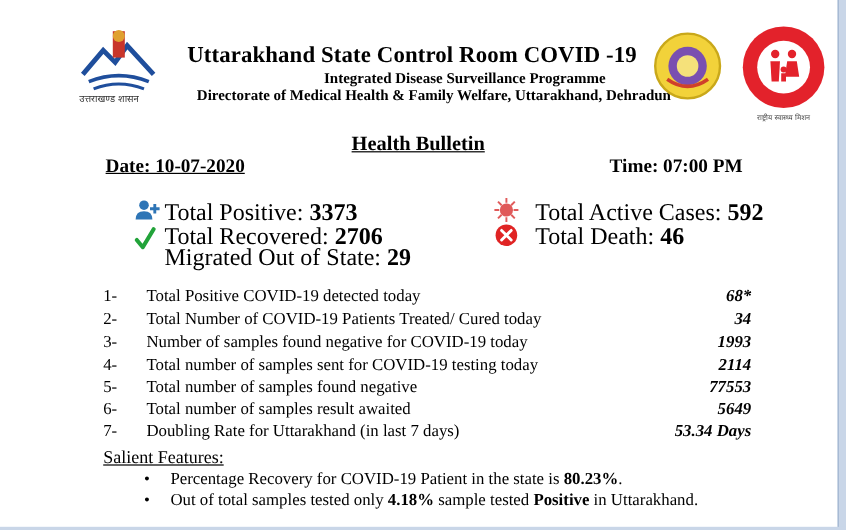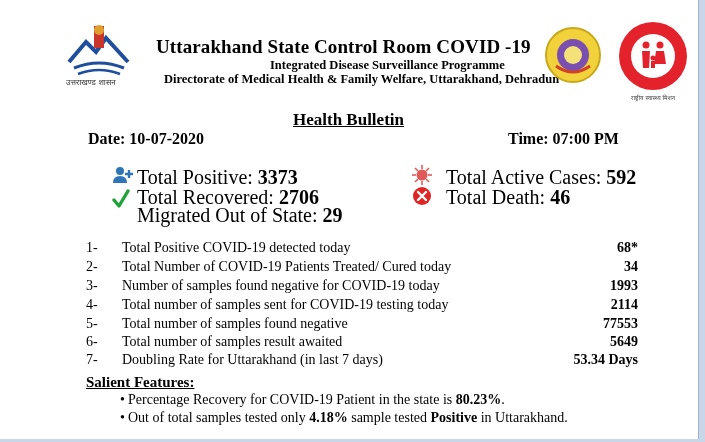--- a/index.html
+++ b/index.html
@@ -17,36 +17,36 @@
   .title { left: 156px; top: 36px; font-size: 19px; font-weight: bold; letter-spacing: 0.1px; }
   .sub1 { left: 270px; top: 58px; font-size: 12.5px; font-weight: bold; }
   .sub2 { left: 150px; top: 72px; font-size: 12.5px; font-weight: bold; margin-left: 14px; }
 
   .logo-left { left: 64px; top: 20px; width: 70px; height: 70px; }
   .logo-left-caption { left: 66px; top: 76px; font-size: 8px; color: #333; font-family: "DejaVu Sans", sans-serif; }
   .logo-mid { left: 544px; top: 26px; width: 58px; height: 58px; }
   .logo-nhm { left: 616px; top: 18px; width: 74px; height: 84px; }
 
   .bulletin { left: 293px; top: 110px; font-size: 17px; font-weight: bold; text-decoration: underline; }
-  .date { left: 88px; top: 130px; font-size: 16px; font-weight: bold; }
+  .date { left: 88px; top: 130px; font-size: 16px; font-weight: bold; text-decoration: underline; }
   .time { left: 508px; top: 130px; font-size: 16px; font-weight: bold; }
 
   .stat { font-size: 20px; }
   .stat b { font-weight: bold; }
   .icon { position: absolute; }
 
   .row { position: absolute; left: 86px; width: 552px; font-size: 14px; height: 18px; }
   .row .num { position: absolute; left: 0; }
   .row .lbl { position: absolute; left: 36px; text-align: center; }
-  .row .val { position: absolute; right: 0; font-weight: bold; }
+  .row .val { position: absolute; right: 12px; font-weight: bold; font-style: italic; }
 
-  .salient { left: 86px; top: 374px; font-size: 15px; font-weight: bold; text-decoration: underline; }
+  .salient { left: 86px; top: 374px; font-size: 15px; font-weight: normal; text-decoration: underline; }
   .bullet { position: absolute; left: 120px; font-size: 14px; }
   .bullet .dot { position: absolute; left: 0; top: 0; }
-  .bullet .txt { position: absolute; left: 8px; white-space: nowrap; }
+  .bullet .txt { position: absolute; left: 22px; white-space: nowrap; }
 </style>
 </head>
 <body>
 
 <div class="frame-right"></div>
 <div class="frame-bottom"></div>
 
 <svg class="abs logo-left" viewBox="0 0 70 70">
   <path d="M5 42 L22 22 L32 32 L42 18 L64 42" fill="none" stroke="#1f4e9c" stroke-width="4"></path>
   <path d="M10 48 Q35 38 60 48" fill="none" stroke="#1f4e9c" stroke-width="3"></path>

